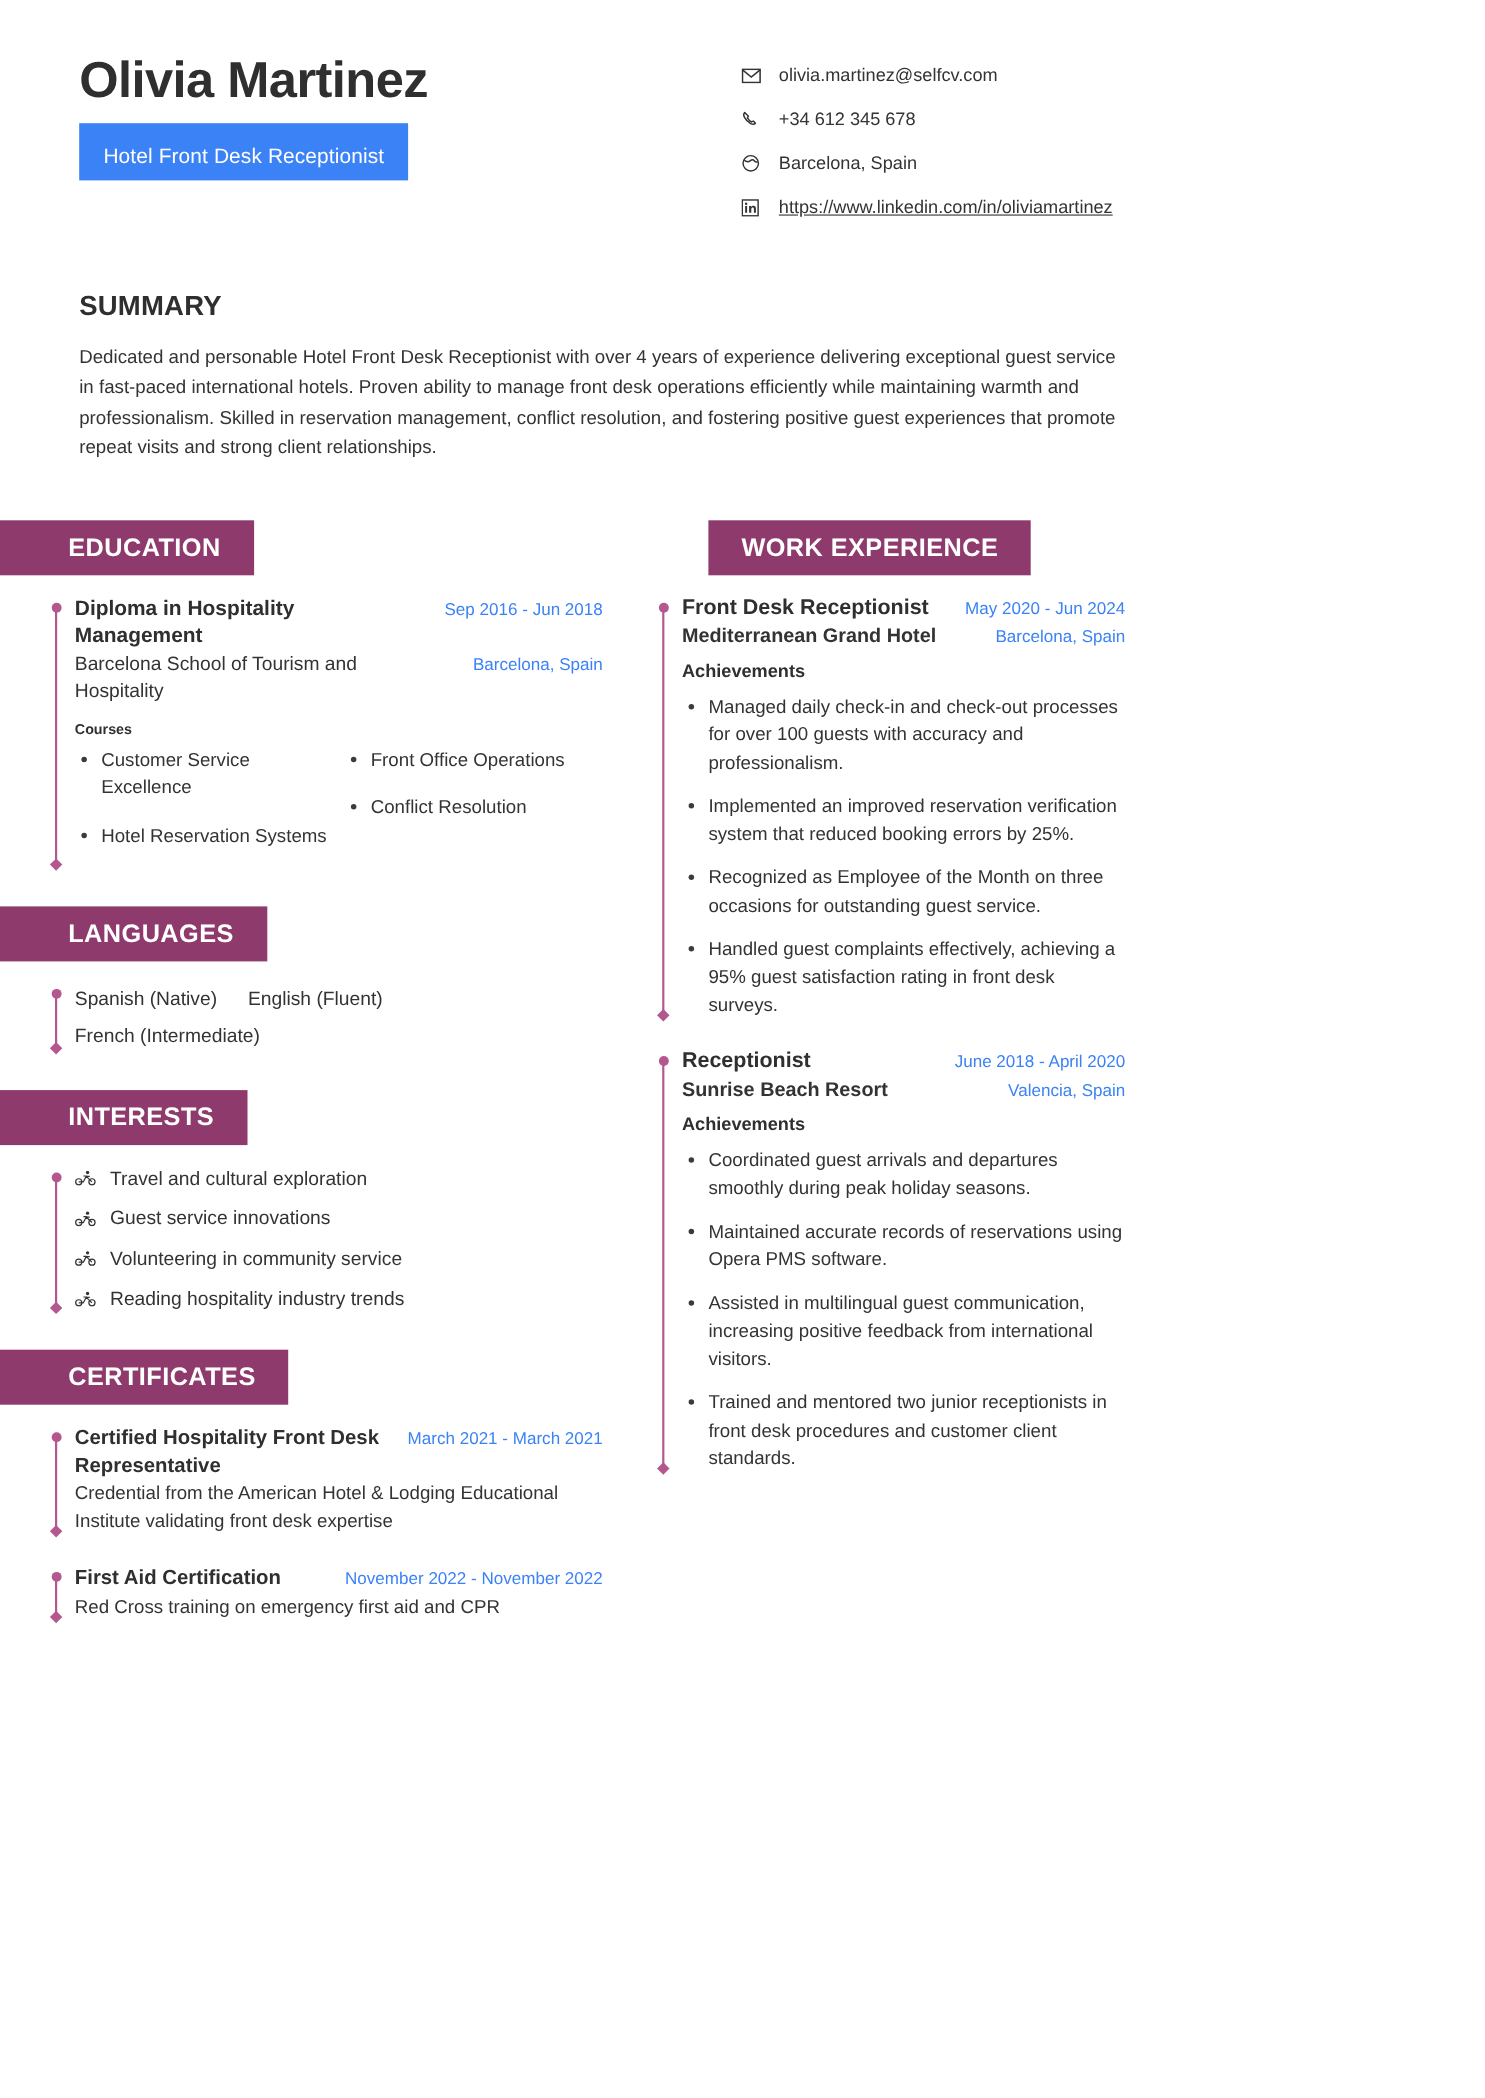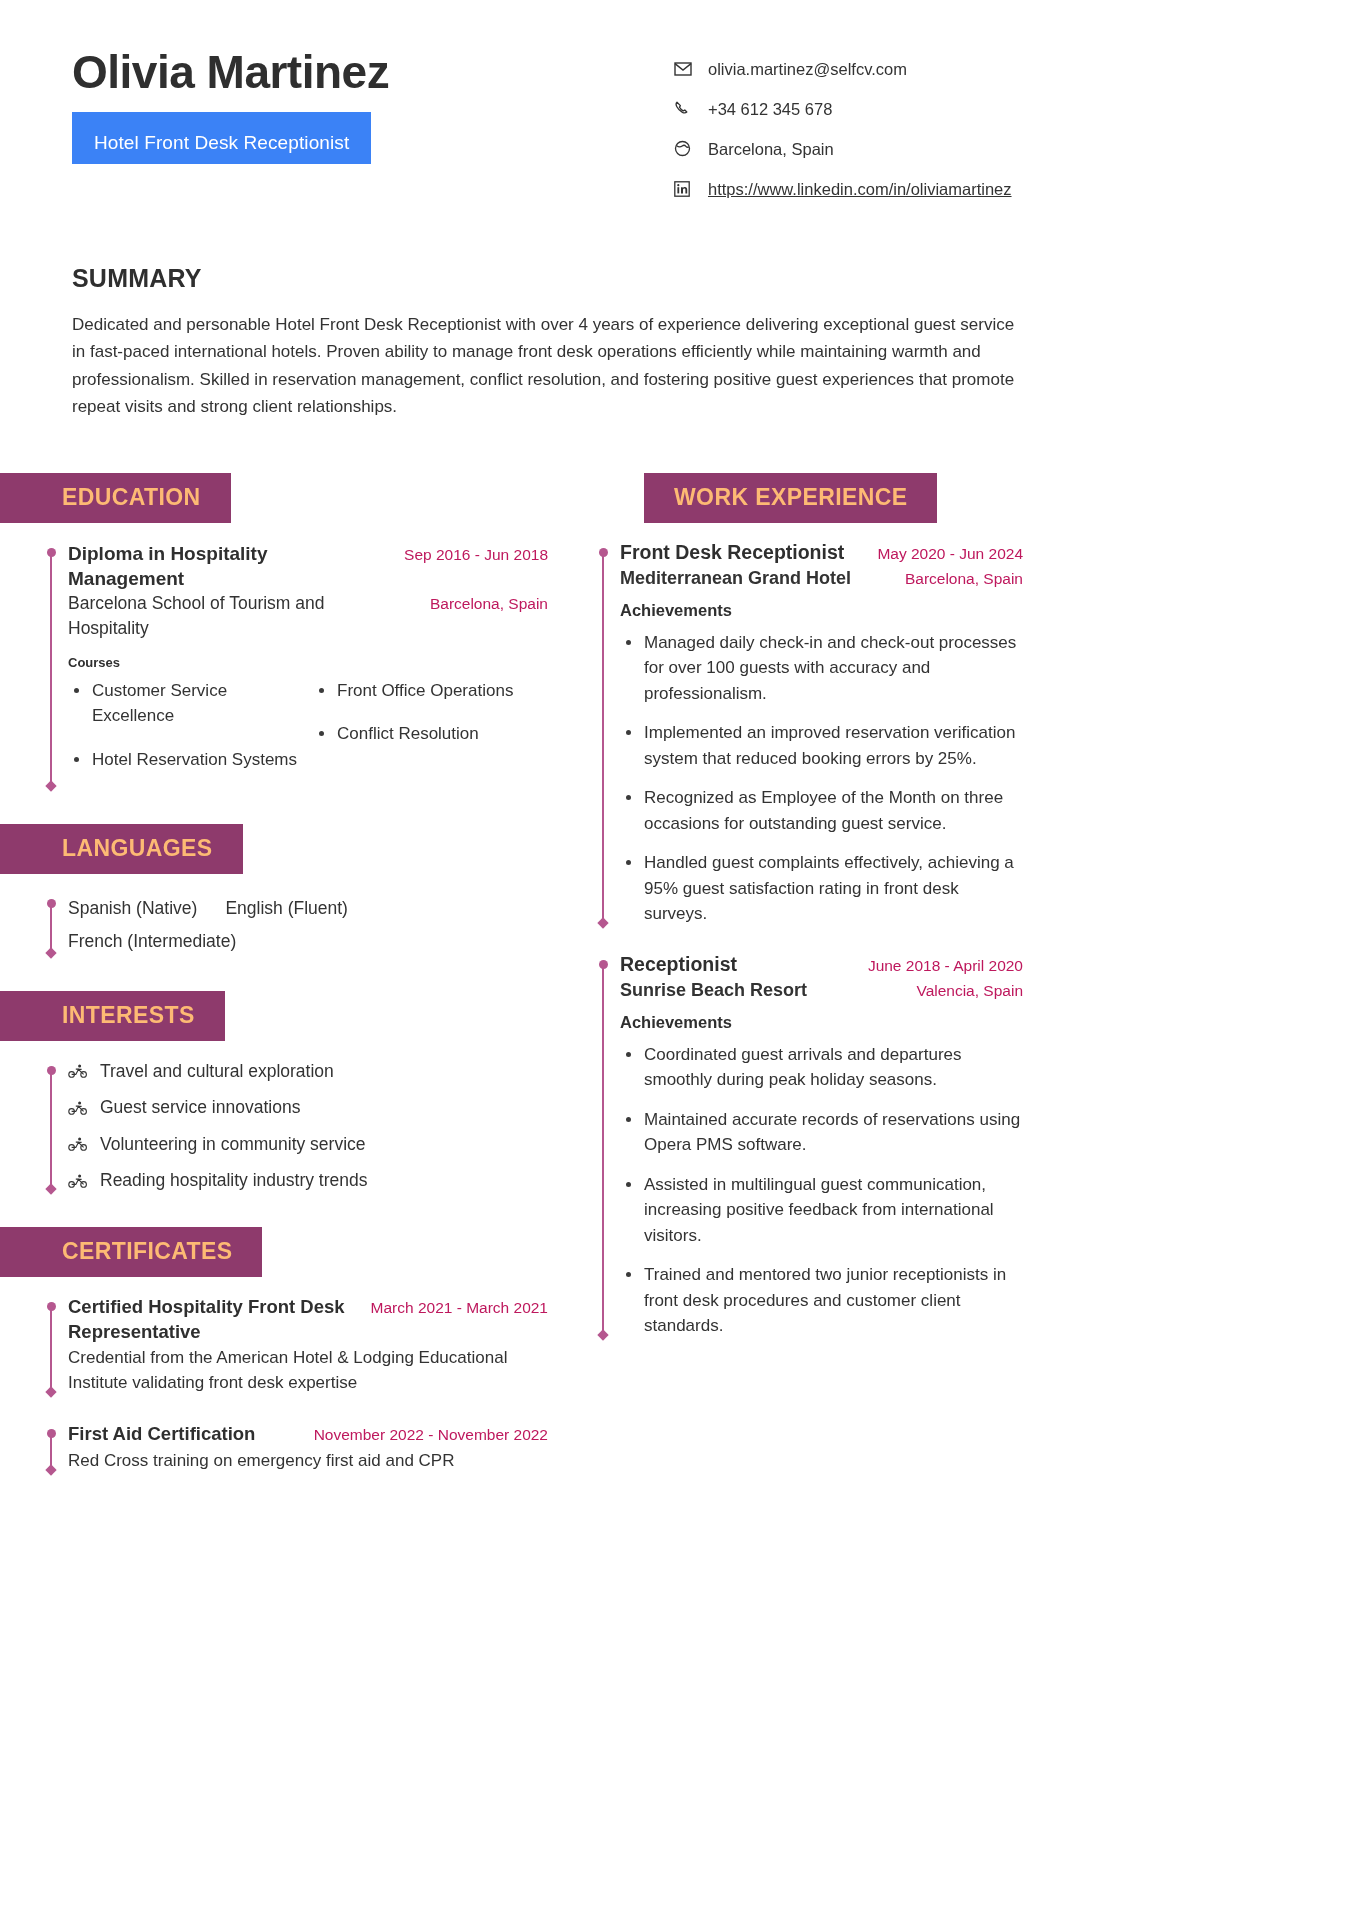--- a/index.html
+++ b/index.html
@@ -89,21 +89,21 @@
     display: flex;
     padding: 52px 0 0 0;
     align-items: flex-start;
   }
   .col-left { width: 572px; flex: none; }
   .col-right { flex: 1; padding-left: 8px; padding-right: 60px; }
 
   
   .banner {
     background: #8e3a6c;
-    color: #fdba74;
+    color: #ffffff;
     font-size: 23px;
     font-weight: bold;
     letter-spacing: 0.4px;
     padding: 11px 24px 12px 24px;
     display: inline-block;
   }
   .banner-left {
     margin-left: 0;
     padding-left: 62px;
     padding-right: 30px;
@@ -173,21 +173,21 @@
     max-width: 300px;
   }
   .entry-sub {
     font-size: 17.5px;
     color: #333333;
     line-height: 1.42;
     max-width: 320px;
   }
   .entry-meta {
     font-size: 15.5px;
-    color: #be185d;
+    color: #3b82f6;
     white-space: nowrap;
     text-align: right;
     flex: none;
   }
   .sub-label {
     font-size: 13px;
     font-weight: bold;
     color: #2f2f2f;
     margin-top: 14px;
     margin-bottom: 8px;

